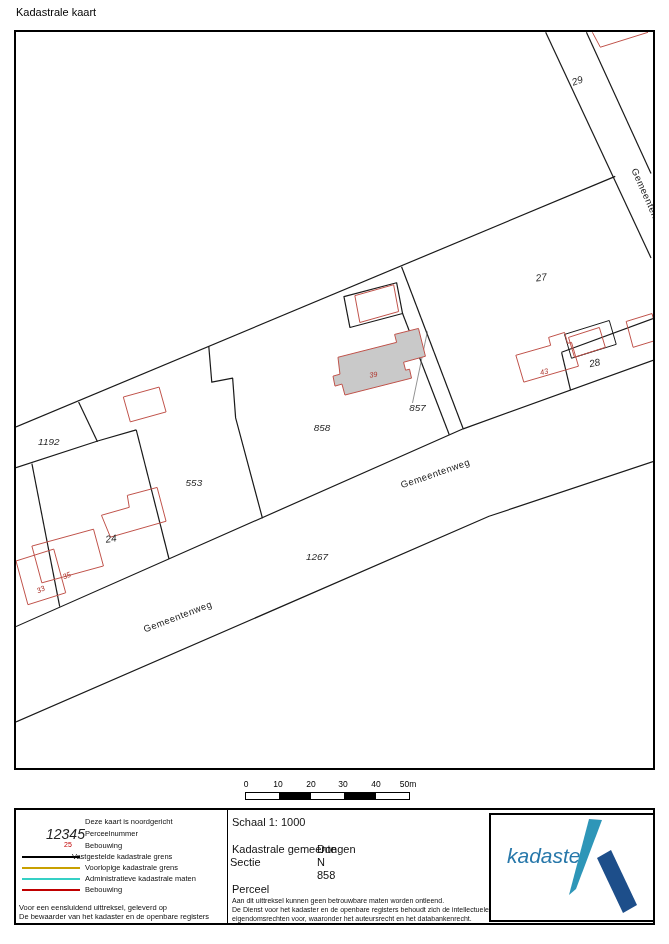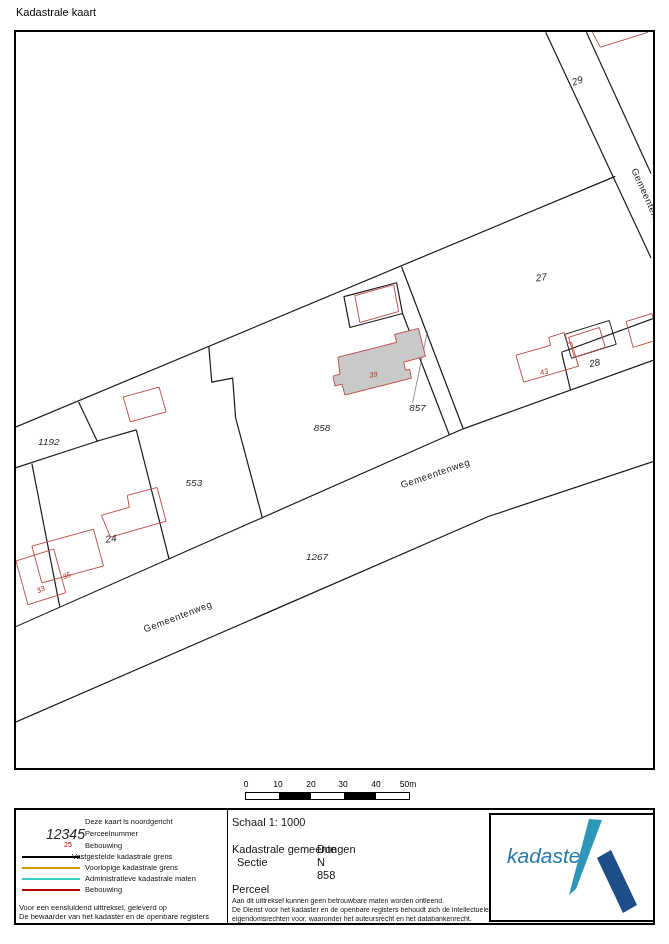--- a/index.html
+++ b/index.html
@@ -144,21 +144,21 @@
     <div class="abs" style="left:69px;top:75px">Bebouwing</div>
 
     <div class="abs" style="left:3px;top:93px">Voor een eensluidend uittreksel, geleverd op</div>
     <div class="abs" style="left:3px;top:102px">De bewaarder van het kadaster en de openbare registers</div>
   </div>
 
   <div>
     <div class="abs info-scale" style="left:216px;top:6px">Schaal 1: 1000</div>
     <div class="abs info-label" style="left:216px;top:33px">Kadastrale gemeente</div>
     <div class="abs info-value" style="left:301px;top:33px">Dongen</div>
-    <div class="abs info-label" style="left:221px;top:46px">Sectie</div>
+    <div class="abs info-label" style="left:214px;top:46px">Sectie</div>
     <div class="abs info-value" style="left:301px;top:46px">N</div>
     <div class="abs info-label" style="left:216px;top:73px">Perceel</div>
     <div class="abs info-value" style="left:301px;top:59px">858</div>
     <div class="abs disc" style="left:216px;top:87px">Aan dit uittreksel kunnen geen betrouwbare maten worden ontleend.</div>
     <div class="abs disc" style="left:216px;top:96px">De Dienst voor het kadaster en de openbare registers behoudt zich de intellectuele</div>
     <div class="abs disc" style="left:216px;top:105px">eigendomsrechten voor, waaronder het auteursrecht en het databankenrecht.</div>
   </div>
 
   <div class="logo-box">
     <svg width="162" height="105" viewBox="0 0 162 105">

